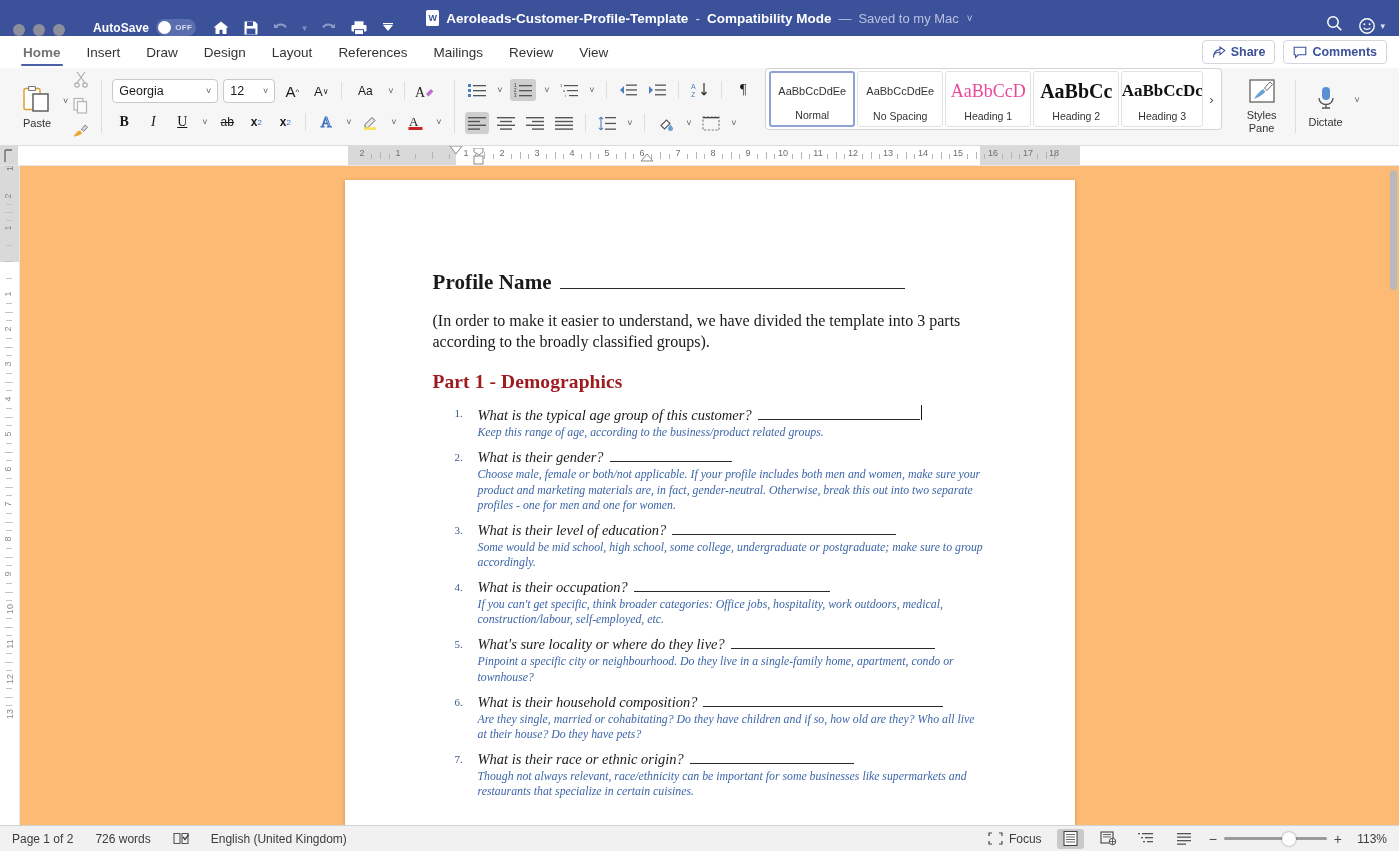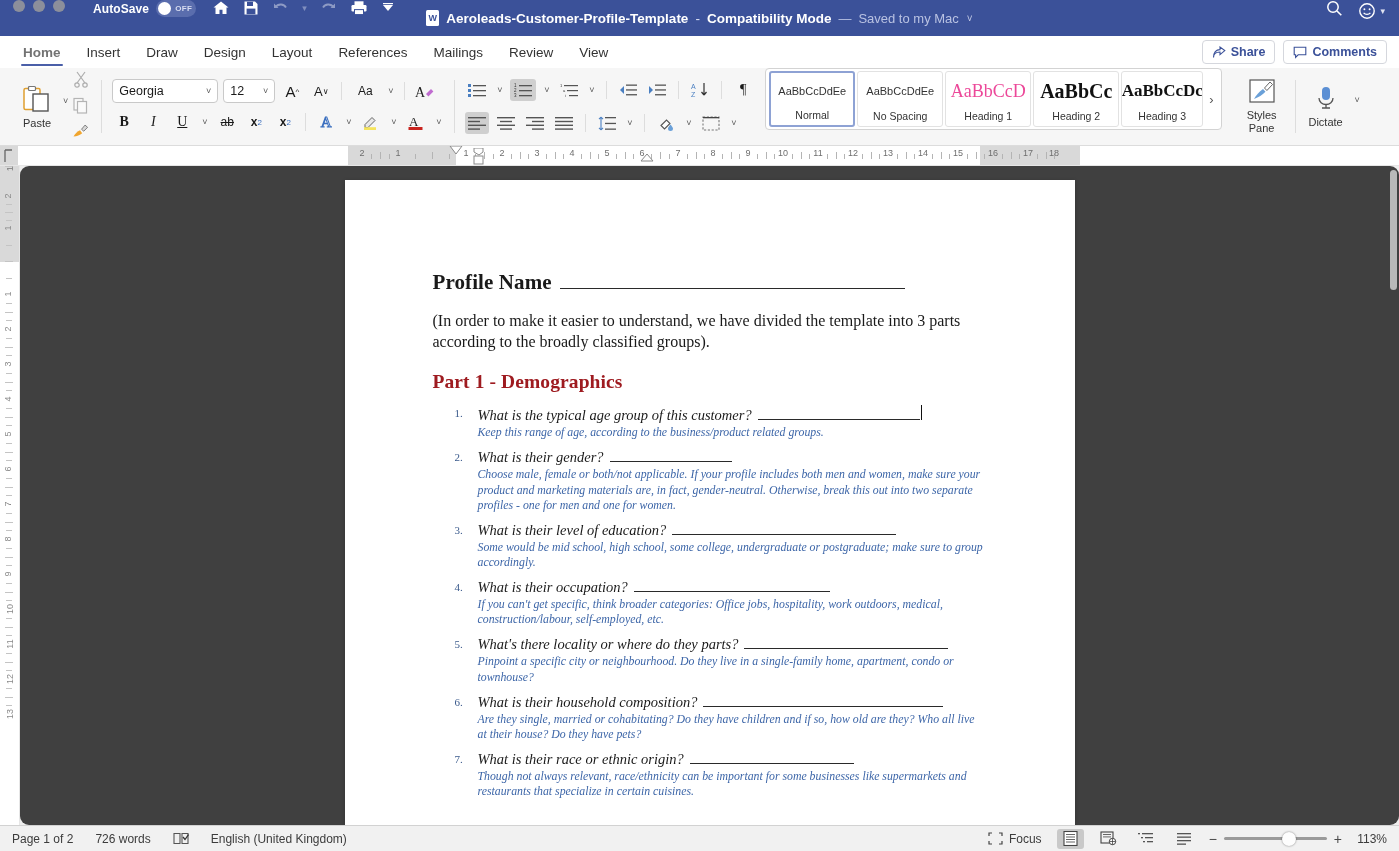--- a/index.html
+++ b/index.html
@@ -8,21 +8,21 @@
     overflow: hidden;
     font-family: "Liberation Sans", sans-serif;
     background: #ffffff;
     -webkit-font-smoothing: antialiased;
   }
   .app { width: 1399px; height: 851px; position: relative; display: flex; flex-direction: column; }
 
   
   .titlebar {
     height: 36px; background: #3b5199; flex: 0 0 36px;
-    display: flex; align-items: flex-start; position: relative;
+    display: flex; align-items: flex-end; position: relative;
     color: #ffffff;
   }
   .traffic { display: flex; gap: 8px; padding-left: 13px; align-items: center; }
   .dot { width: 12px; height: 12px; border-radius: 50%; background: #8c8f9b; }
   .autosave-wrap { display: flex; align-items: center; gap: 7px; margin-left: 28px; }
   .autosave-label { font-size: 12px; font-weight: bold; color: #ffffff; letter-spacing: .1px; }
   .toggle {
     width: 40px; height: 17px; border-radius: 9px; background: #5a6dad;
     display: flex; align-items: center; position: relative; padding: 0 2px;
   }
@@ -140,21 +140,21 @@
     width: 20px; flex: 0 0 20px; background: #ffffff; position: relative; overflow: hidden;
     border-right: 1px solid #e6e6e6;
   }
   .rv-gray { position: absolute; left: 0; right: 0; background: #d9d9d9; }
   .rv-num {
     position: absolute; font-size: 9px; color: #8a8a8a; left: 5px;
     transform: translateY(-50%) rotate(-90deg);
   }
   .rv-tick { position: absolute; height: 1px; background: #c4c4c4; }
 
-  .canvas { flex: 1; position: relative; background: #404040; overflow: hidden; border-radius: 9px; }
+  .canvas { flex: 1; position: relative; background: #fdba74; overflow: hidden; }
   .page {
     position: absolute; left: 50%; transform: translateX(-50%); top: 14px;
     width: 730px; min-height: 700px; background: #fff;
     box-shadow: 0 1px 4px rgba(0,0,0,.22);
   }
   .page-inner { padding: 90px 88px 0 88px; font-family: "Liberation Serif", serif; color: #1a1a1a; }
 
   h1.doc-h1 { font-size: 21px; font-weight: bold; letter-spacing: .1px; display: flex; align-items: baseline; gap: 8px; }
   .blankline { display: inline-block; border-bottom: 1.3px solid #2a2a2a; height: 1px; }
   p.intro { font-size: 16px; line-height: 1.32; margin-top: 15px; max-width: 545px; }
@@ -810,21 +810,21 @@
               <span class="qnum">4.</span>
               <div class="qtext">
                 <span>What is their occupation?</span>
                 <span class="blankline" style="width:196px;margin-left:6px"></span>
               </div>
               <div class="qhint" style="max-width:500px">If you can't get specific, think broader categories: Office jobs, hospitality, work outdoors, medical, construction/labour, self-employed, etc.</div>
             </li>
             <li>
               <span class="qnum">5.</span>
               <div class="qtext">
-                <span>What's there locality or where do they parts?</span>
+                <span>What's sure locality or where do they live?</span>
                 <span class="blankline" style="width:204px;margin-left:6px"></span>
               </div>
               <div class="qhint" style="max-width:505px">Pinpoint a specific city or neighbourhood. Do they live in a single-family home, apartment, condo or townhouse?</div>
             </li>
             <li>
               <span class="qnum">6.</span>
               <div class="qtext">
                 <span>What is their household composition?</span>
                 <span class="blankline" style="width:240px;margin-left:6px"></span>
               </div>

